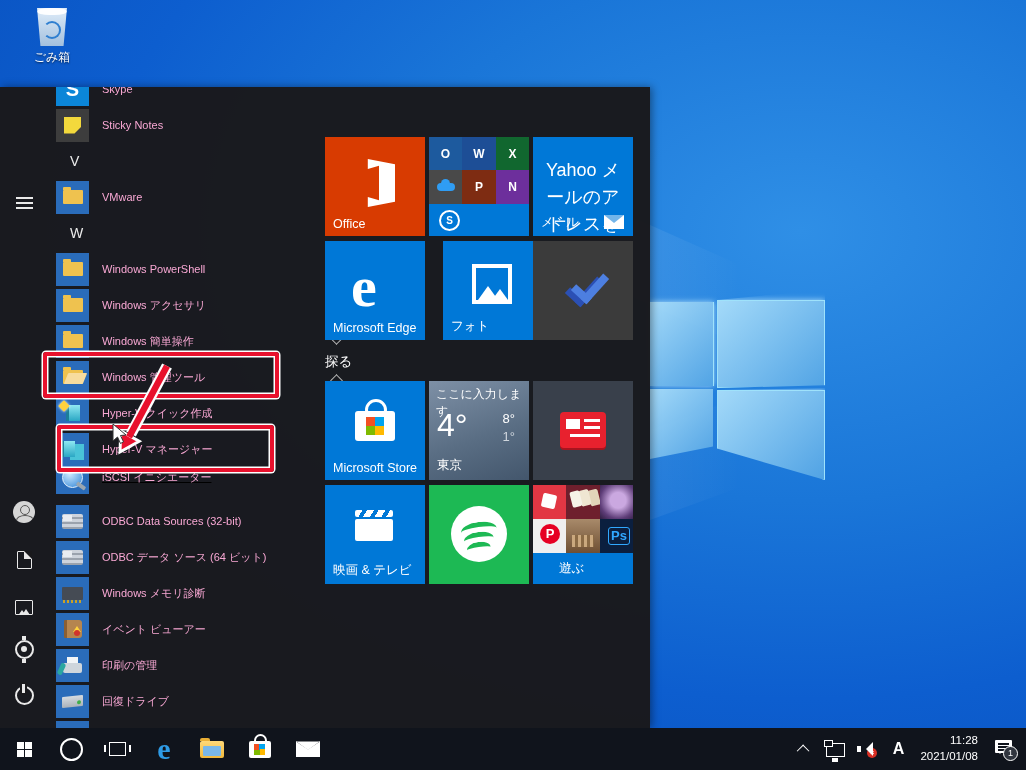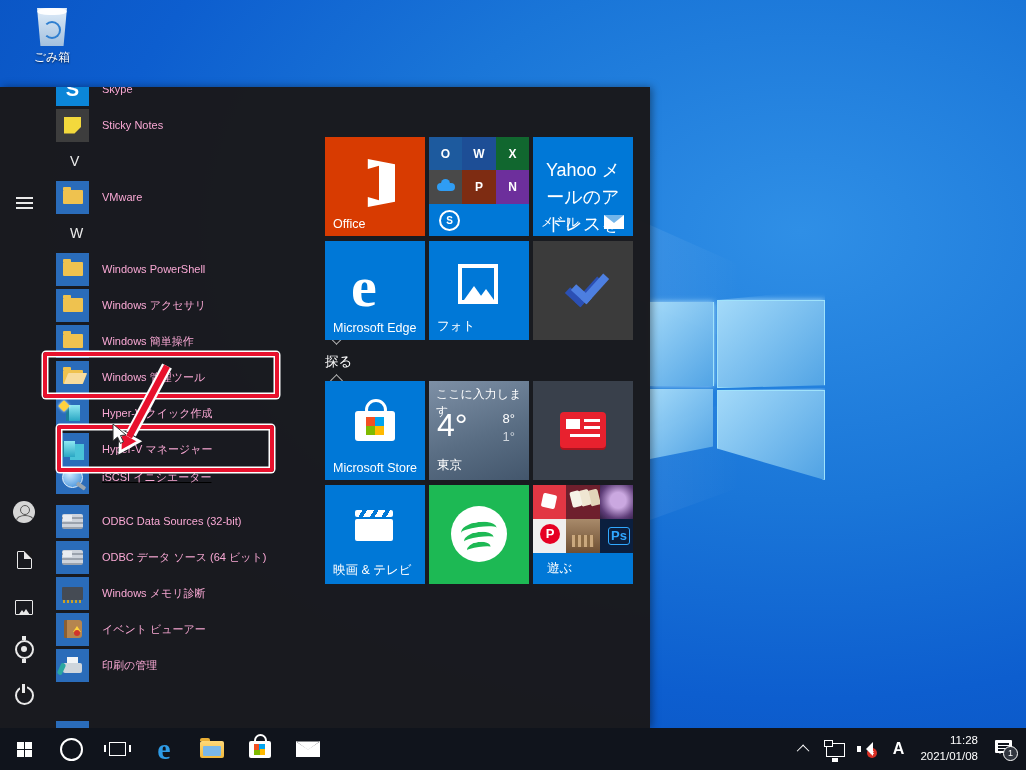--- a/index.html
+++ b/index.html
@@ -328,20 +328,26 @@
             <div class="mem"></div>
           </div>
           <span class="label">Windows メモリ診断</span>
         </div>
         <div class="app-row" style="top: 560px; text-align: right;">
           <div class="plate pblue">
             <div class="printer"></div>
           </div>
           <span class="label">印刷の管理</span>
         </div>
+        <div class="app-row" style="top: 596px;">
+          <div class="plate pblue">
+            <div class="drive"></div>
+          </div>
+          <span class="label">回復ドライブ</span>
+        </div>
         <div class="app-row" style="top: 632px;">
           <div class="plate pblue"></div>
           <span class="label"></span>
         </div>
       </div>
 
     <div class="tile-header" style="left:325px;top:105px">仕事効率化</div>
 
     <div class="tile office" style="left:325px;top:50px">
       <div class="office-logo"></div>
@@ -368,21 +374,21 @@
       <div class="yahoo-text">Yahoo メールのアドレスを使用できます</div>
       <span class="t-label">メール</span>
       <div class="env"></div>
     </div>
 
     <div class="tile" style="left:325px;top:154px">
       <div class="edge-e">e</div>
       <span class="t-label">Microsoft Edge</span>
     </div>
 
-    <div class="tile" style="left:429px;top:154px">
+    <div class="tile" style="left:443px;top:154px">
       <div class="photo-ic">
           <i></i>
           <b></b>
           <u></u>
         </div>
       <span class="t-label">フォト</span>
     </div>
 
     <div class="tile todo" style="left:533px;top:154px">
       <div class="check c1"></div>
@@ -425,21 +431,21 @@
 
     <div class="tile" style="left:533px;top:398px;background:#16171b">
       <div class="play">
         <div class="pcell roblox"></div>
         <div class="pcell cards"></div>
         <div class="pcell fairy"></div>
         <div class="pcell pin"></div>
         <div class="pcell city"></div>
         <div class="pcell ps"></div>
         <div class="playbar">
-            <span class="t-label" style="position:static;margin-left:14px">遊ぶ</span>
+            <span class="t-label" style="position:static;margin-left:26px">遊ぶ</span>
           </div>
       </div>
     </div>
   </div>
 
   <div class="redbox" style="left:43px;top:352px;width:228px;height:38px"></div>
   <div class="redbox" style="left:57px;top:425px;width:209px;height:39px"></div>
 
   <svg id="anno-svg" width="1026" height="770">
     <line x1="167" y1="366" x2="131" y2="434" stroke="#ffffff" stroke-width="11"></line>

